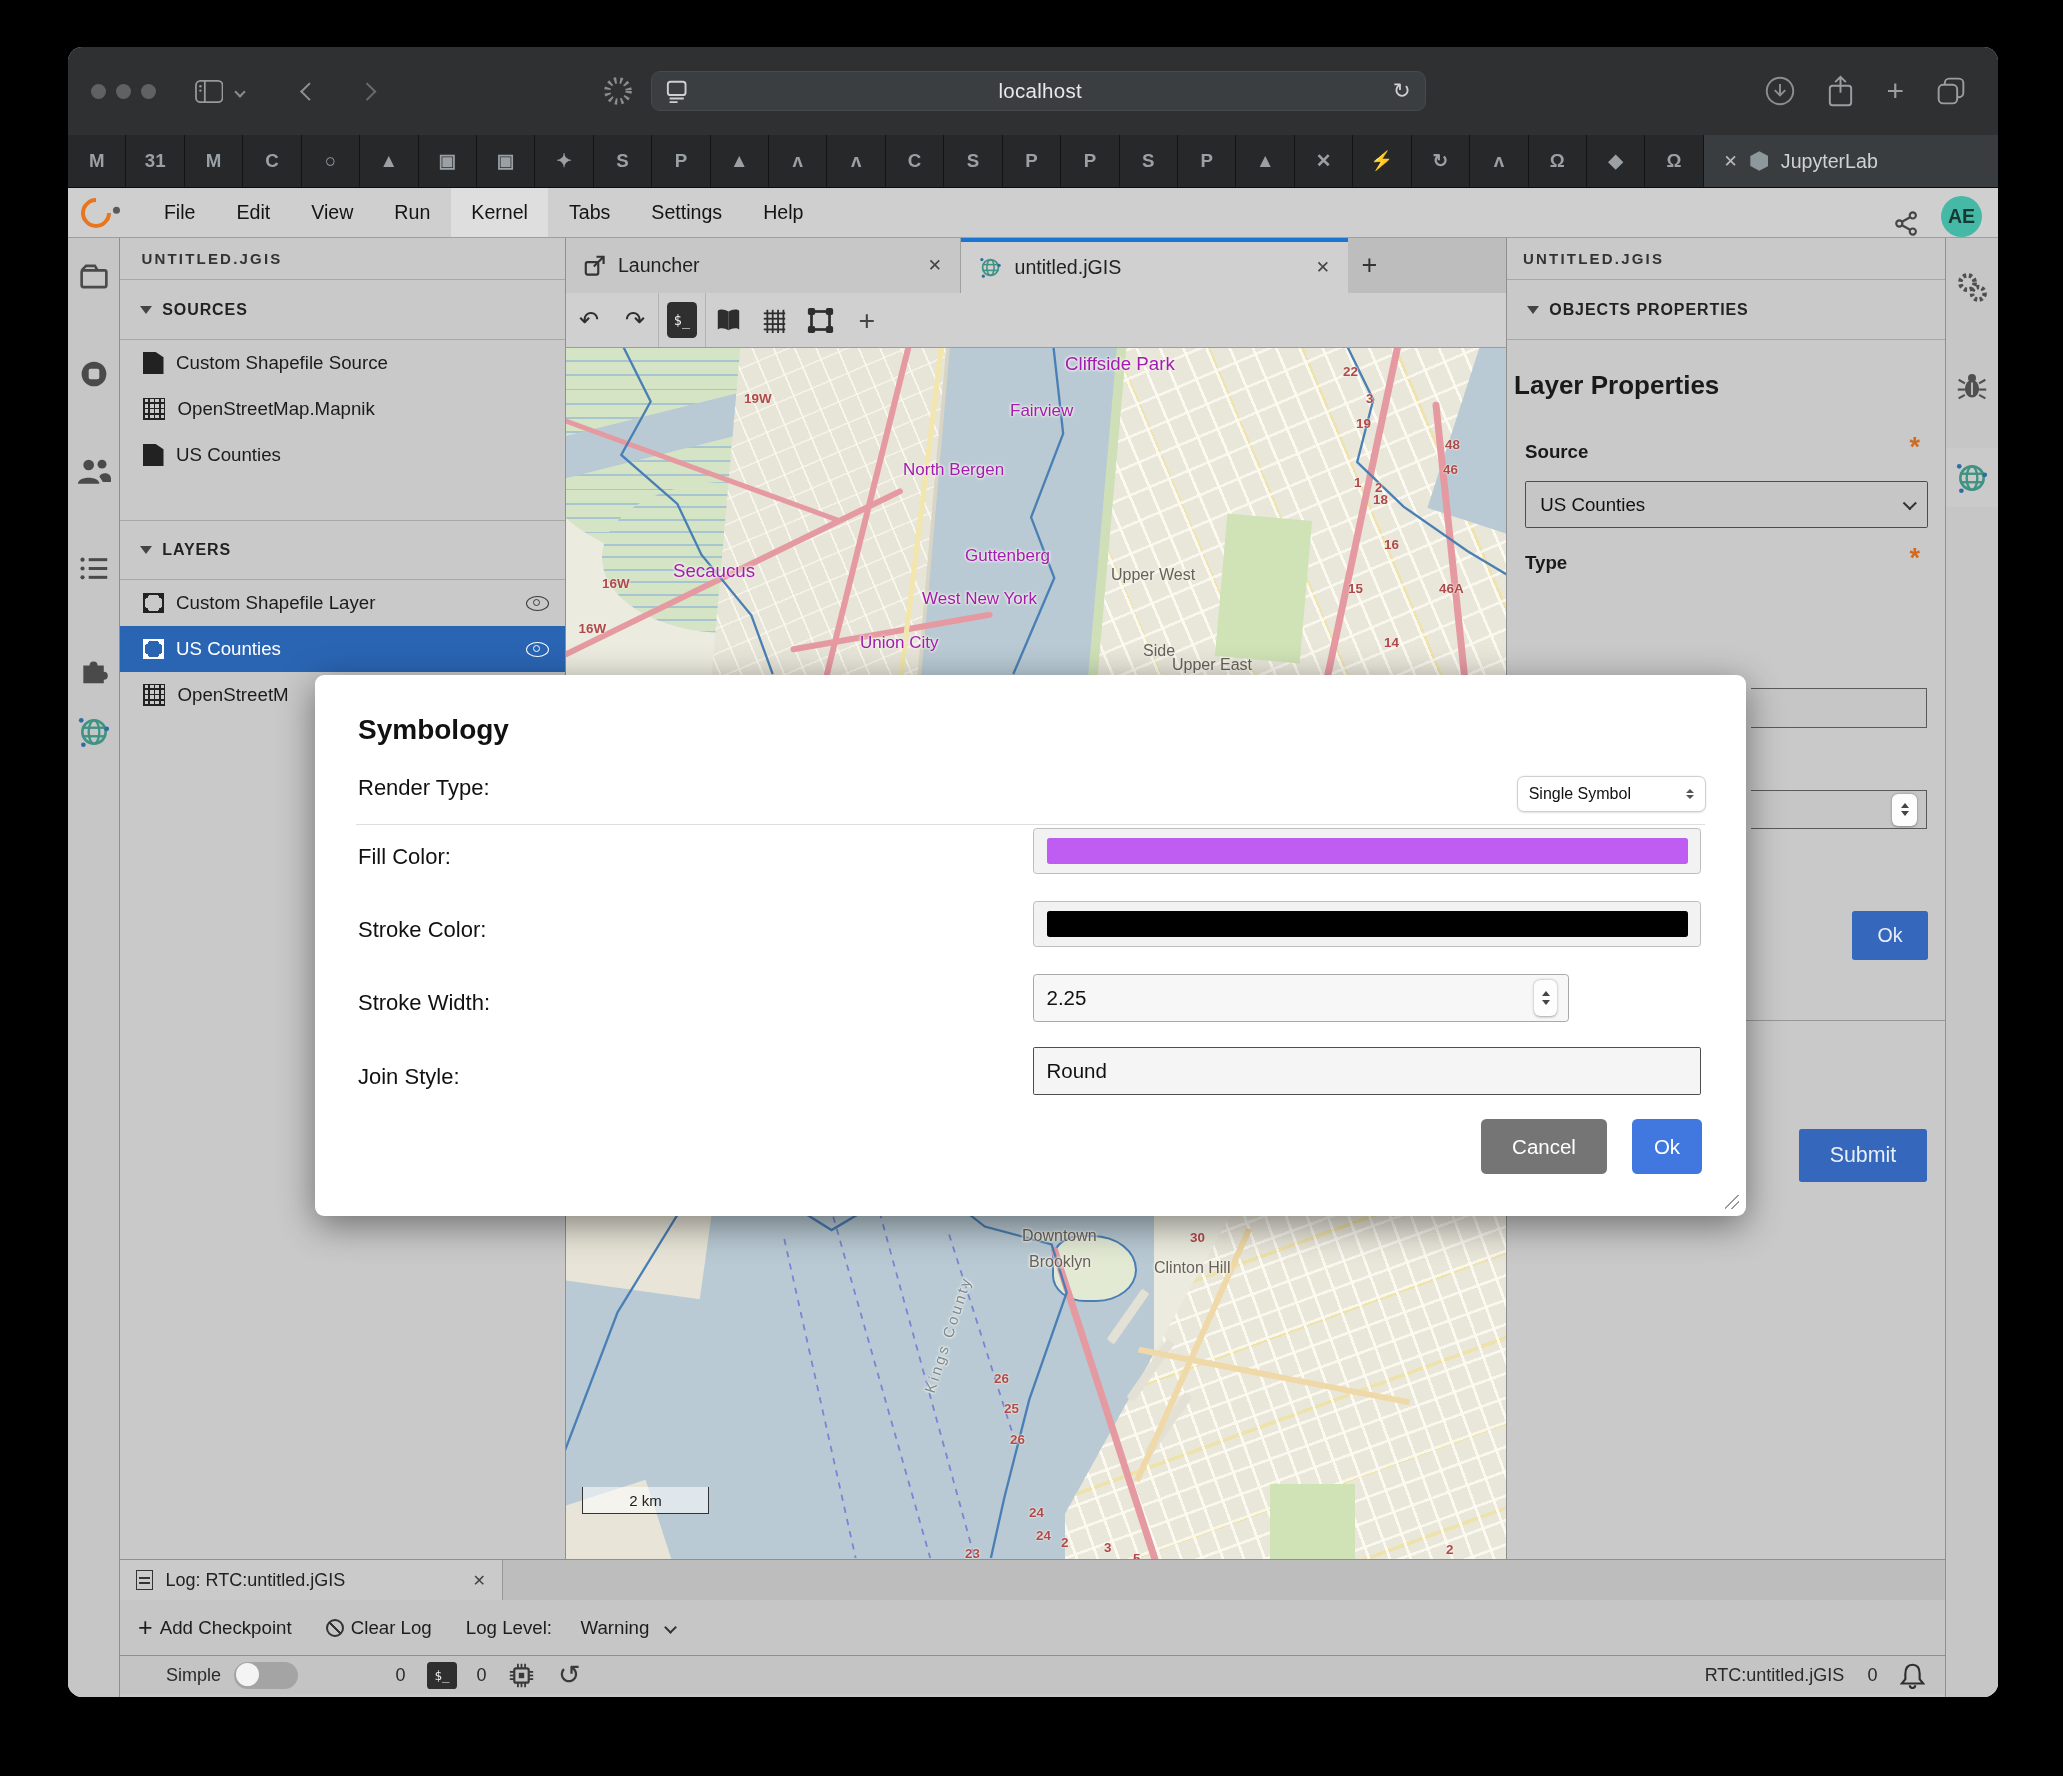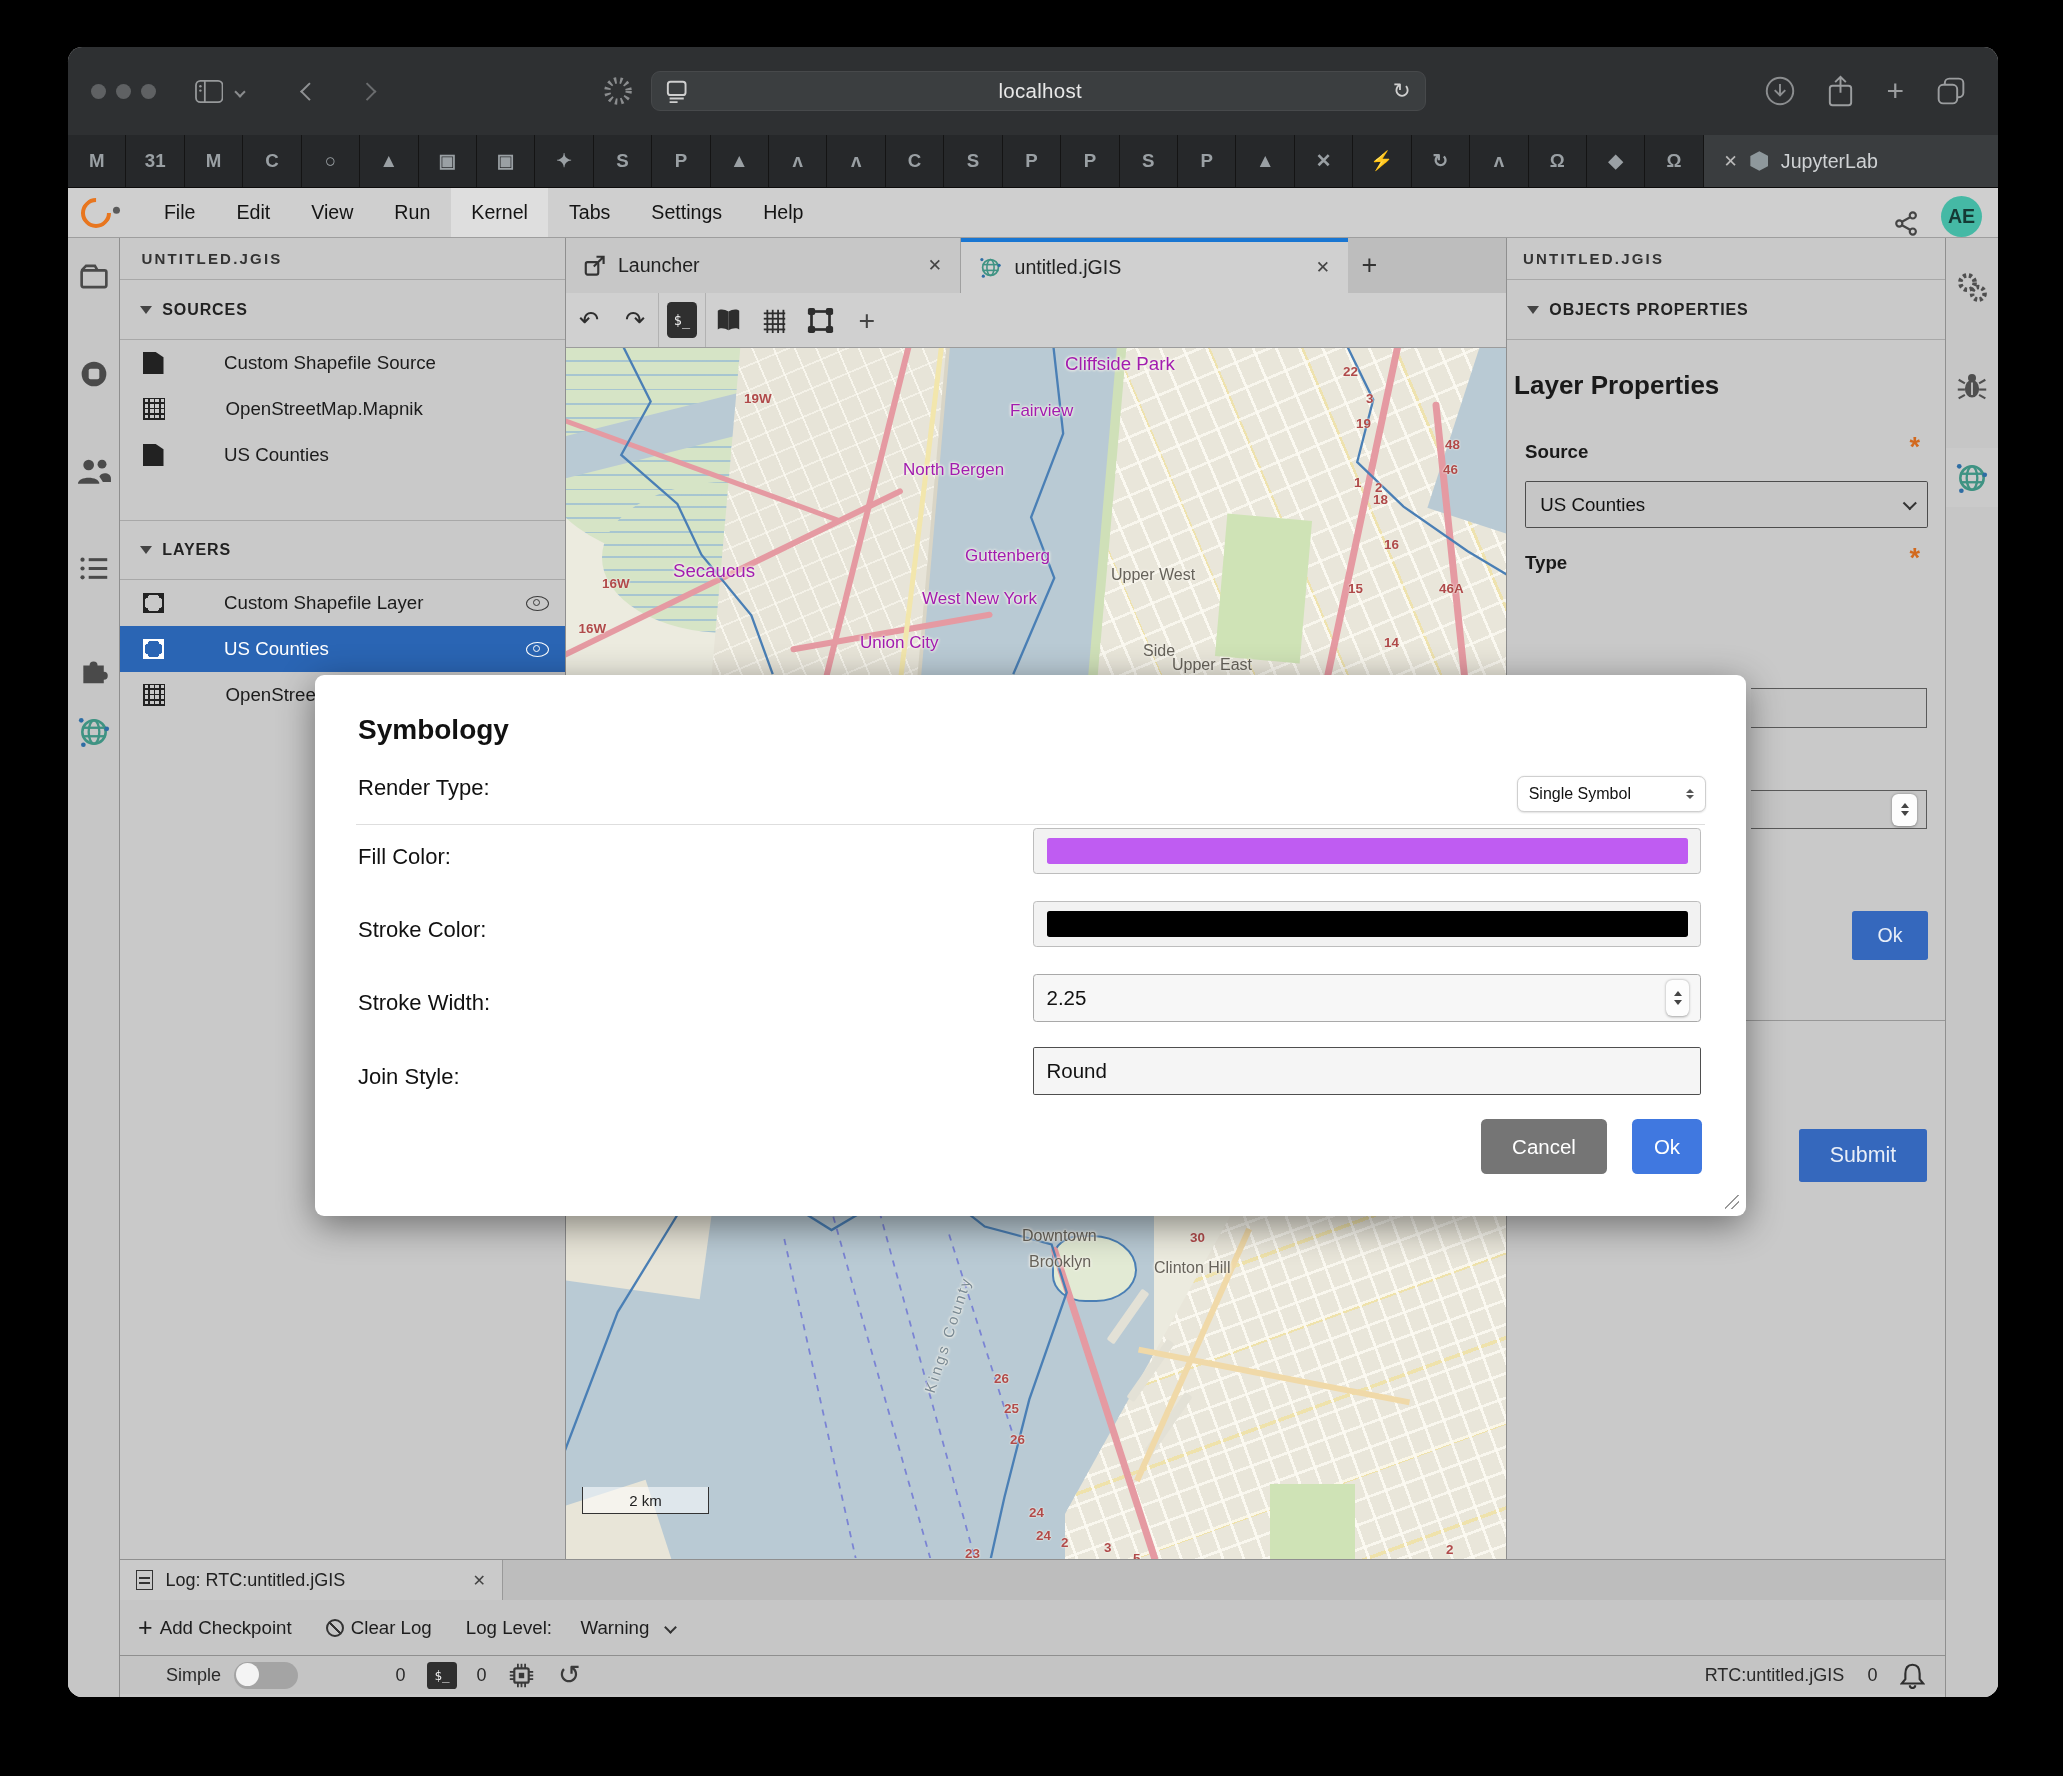--- a/index.html
+++ b/index.html
@@ -62,21 +62,21 @@
   .jl-content { height:1321px; display:flex; flex:none; }
 
   
   .leftpanel { width:446px; background:#c9c9c9; border-right:0.9px solid #8f8f8f; flex:none; }
   .panel-title { height:42px; display:flex; align-items:center; padding-left:21.4px; font-size:15px; font-weight:bold;
                  letter-spacing:2.2px; color:#333; border-bottom:0.9px solid #a8a8a8; }
   .section-head { height:60px; display:flex; align-items:center; gap:10.7px; padding-left:19.6px; font-size:16px; font-weight:bold;
                   letter-spacing:0.9px; color:#222; border-bottom:0.9px solid #a8a8a8; }
   .sec-caret { width:0; height:0; border-left:6.2px solid transparent; border-right:6.2px solid transparent; border-top:8px solid #444; }
   .panel-item { height:46px; display:flex; align-items:center; padding:0 16px 0 23px; font-size:18.7px; color:#1c1c1c; }
-  .panel-item .label { flex:1; white-space:nowrap; overflow:hidden;margin-left:48px; }
+  .panel-item .label { flex:1; white-space:nowrap; overflow:hidden; }
   .panel-item.selected { background:#2a65b4; color:#fff; }
   .pi-icon { width:20.5px; height:22px; margin-right:12.5px; flex:none; }
   .icon-file { background:#222; clip-path:polygon(0 0,62% 0,100% 24%,100% 100%,0 100%); }
   .icon-grid { width:22px; height:22px;
     background-image:repeating-linear-gradient(0deg,#222 0 1.8px,transparent 1.8px 5.3px),
                      repeating-linear-gradient(90deg,#222 0 1.8px,transparent 1.8px 5.3px); }
   .icon-polygon { width:20.5px; height:20.5px; border:2.7px solid #222;
     background-image:radial-gradient(circle 3.6px at 0% 0%,#222 98%,transparent),
                      radial-gradient(circle 3.6px at 100% 0%,#222 98%,transparent),
                      radial-gradient(circle 3.6px at 0% 100%,#222 98%,transparent),
@@ -211,21 +211,21 @@
   .dlg-label { position:absolute; left:43px; font-size:22px; color:#111; }
   .dlg-divider { position:absolute; left:41px; top:149px; width:1349px; border-top:0.9px solid #dedede; }
   .rt-select { position:absolute; left:1202px; top:101px; width:189px; height:36px; background:#fff; border:0.9px solid #cfcfcf;
                border-radius:7.1px; box-shadow:0 0.9px 1.8px rgba(0,0,0,.12); display:flex; align-items:center; padding:0 10.7px;
                font-size:16px; color:#111; gap:9px; }
   .updown { margin-left:auto; display:flex; flex-direction:column; gap:1.8px; align-items:center; }
   .updown .tri-up { border-bottom-color:#555; border-left-width:4px; border-right-width:4px; border-bottom-width:4.9px;}
   .updown .tri-down { border-top-color:#555; border-left-width:4px; border-right-width:4px; border-top-width:4.9px;}
   .color-box { position:absolute; left:718px; width:668px; height:46px; background:#f2f2f2; border:0.9px solid #bdbdbd; border-radius:3.6px; }
   .color-swatch { position:absolute; left:12.5px; right:12.5px; top:9px; bottom:9px; border-radius:2.7px; }
-  .num-input { position:absolute; left:718px; width:668px; height:48px; background:#f7f7f7; border:0.9px solid #a9a9a9; border-radius:3.6px;
+  .num-input { position:absolute; left:718px; width:536px; height:48px; background:#f7f7f7; border:0.9px solid #a9a9a9; border-radius:3.6px;
                display:flex; align-items:center; padding:0 10.7px 0 12.5px; font-size:20.5px; color:#111; }
   .num-input .mac-stepper { margin-left:auto; width:23px; height:36px; }
   .join-select { position:absolute; left:718px; width:668px; height:48px; background:#f5f5f5; border:1.8px solid #4e4e4e; border-radius:1.8px;
                  display:flex; align-items:center; padding:0 12.5px; font-size:20.5px; color:#111; }
   .dlg-btn { position:absolute; top:444px; height:55px; border:none; border-radius:5.3px; color:#fff; font-size:20.5px;
              display:flex; align-items:center; justify-content:center; font-family:"Liberation Sans",sans-serif; }
   .dlg-cancel { left:1166px; width:126px; background:#757575; }
   .dlg-ok { left:1317px; width:70px; background:#4078e0; }
   .resize-handle { position:absolute; right:7.1px; bottom:7.1px; width:14.3px; height:14.3px;
     background:linear-gradient(135deg, transparent 0 45%, #999 45% 52%, transparent 52% 70%, #999 70% 77%, transparent 77%); }

